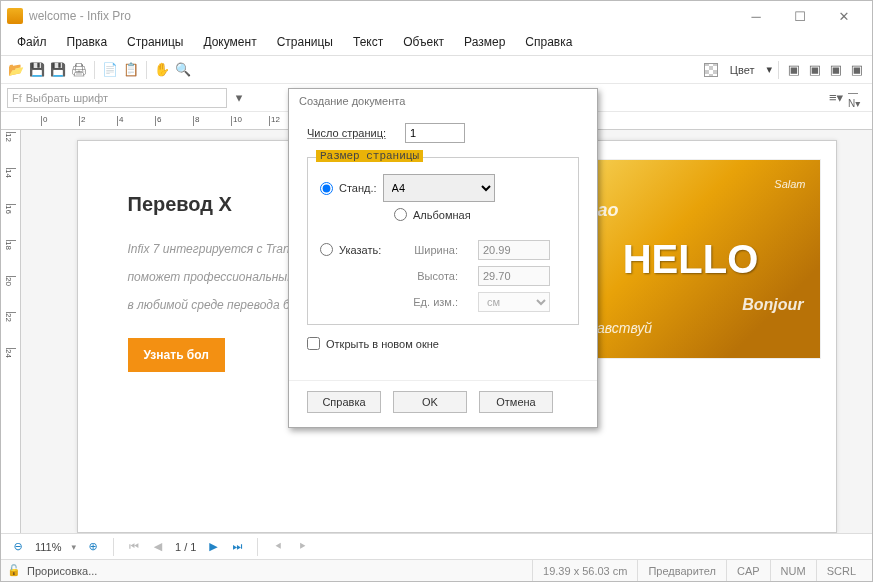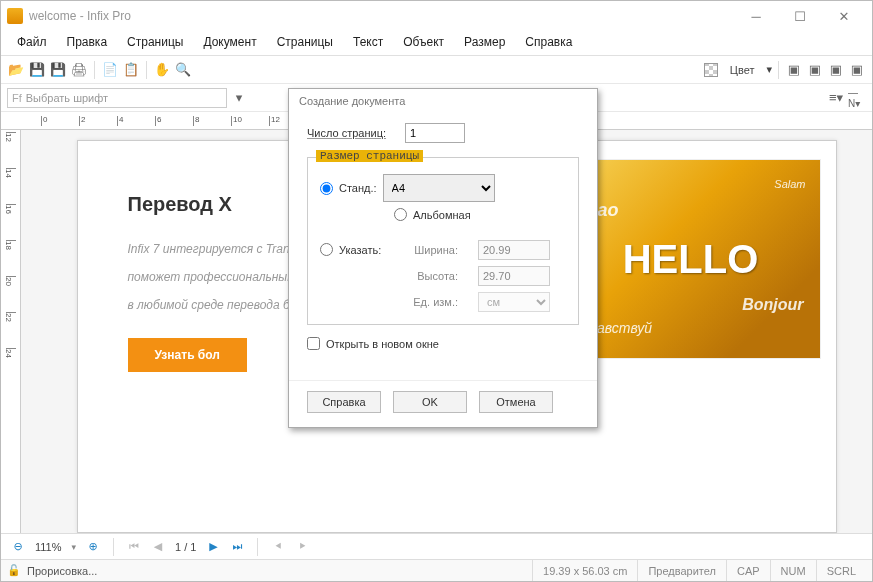--- a/index.html
+++ b/index.html
@@ -23,21 +23,21 @@
 .ruler-v { width: 20px; background: #fff; border-right: 1px solid #ccc; display: flex; flex-direction: column; align-items: center; font-size: 8px; color: #555; padding-top: 2px; }
 .ruler-v div { height: 36px; border-top: 1px solid #888; width: 10px; position: relative; }
 .ruler-v div span { position: absolute; top: 0; left: -2px; writing-mode: vertical-lr; }
 .canvas { flex: 1; display: flex; justify-content: center; padding: 10px 10px 0 30px; background: #f5f5f5; position: relative; }
 .page { width: 760px; background: #fff; border: 1px solid #ccc; padding: 40px 30px 50px 50px; position: relative; box-shadow: 0 0 4px rgba(0,0,0,0.1); }
 .hero-img { position: absolute; right: 15px; top: 18px; width: 260px; height: 200px; background: linear-gradient(135deg,#f7d358,#e8a209 40%,#b87207 80%); border: 1px solid #eee; display: flex; align-items: center; justify-content: center; overflow: hidden; }
 .hero-img .hello { color: #fff; font-size: 40px; font-weight: 800; text-shadow: 1px 1px 2px rgba(0,0,0,0.4); }
 .hero-img .around { position: absolute; font-size: 11px; color: #fff; opacity: 0.85; font-style: italic; }
 .headline { font-size: 20px; font-weight: 700; color: #333; margin-bottom: 24px; margin-top: 12px; }
 .para { font-size: 12px; color: #999; font-style: italic; margin-bottom: 10px; line-height: 1.5; }
-.btn-primary { display: inline-block; background: #f39012; color: #fff; font-size: 12px; font-weight: 600; padding: 10px 27px; margin-top: 14px; }
+.btn-primary { display: inline-block; background: #f39012; color: #fff; font-size: 12px; font-weight: 600; padding: 10px 16px; margin-top: 14px; }
 .pagebar { height: 26px; border-top: 1px solid #ddd; display: flex; align-items: center; padding: 0 10px; gap: 10px; font-size: 11px; color: #444; }
 .pagebar .nav-ico { width: 14px; height: 14px; display: inline-flex; align-items: center; justify-content: center; color: #2384c6; font-size: 11px; }
 .pagebar .nav-ico.dis { color: #bbb; }
 .statusbar { height: 22px; border-top: 1px solid #ddd; background: #f9f9f9; display: flex; align-items: center; font-size: 11px; color: #555; padding: 0 6px; }
 .statusbar .lock { width: 14px; height: 14px; color: #d19812; margin-right: 6px; }
 .statusbar .spacer { flex: 1; }
 .statusbar .cell { padding: 0 10px; border-left: 1px solid #ddd; height: 100%; display: flex; align-items: center; color: #888; }
 
 
 .dialog { position: absolute; left: 288px; top: 88px; width: 310px; background: #fff; border: 1px solid #aaa; box-shadow: 2px 3px 6px rgba(0,0,0,0.35); z-index: 10; font-size: 11px; color: #333; }

